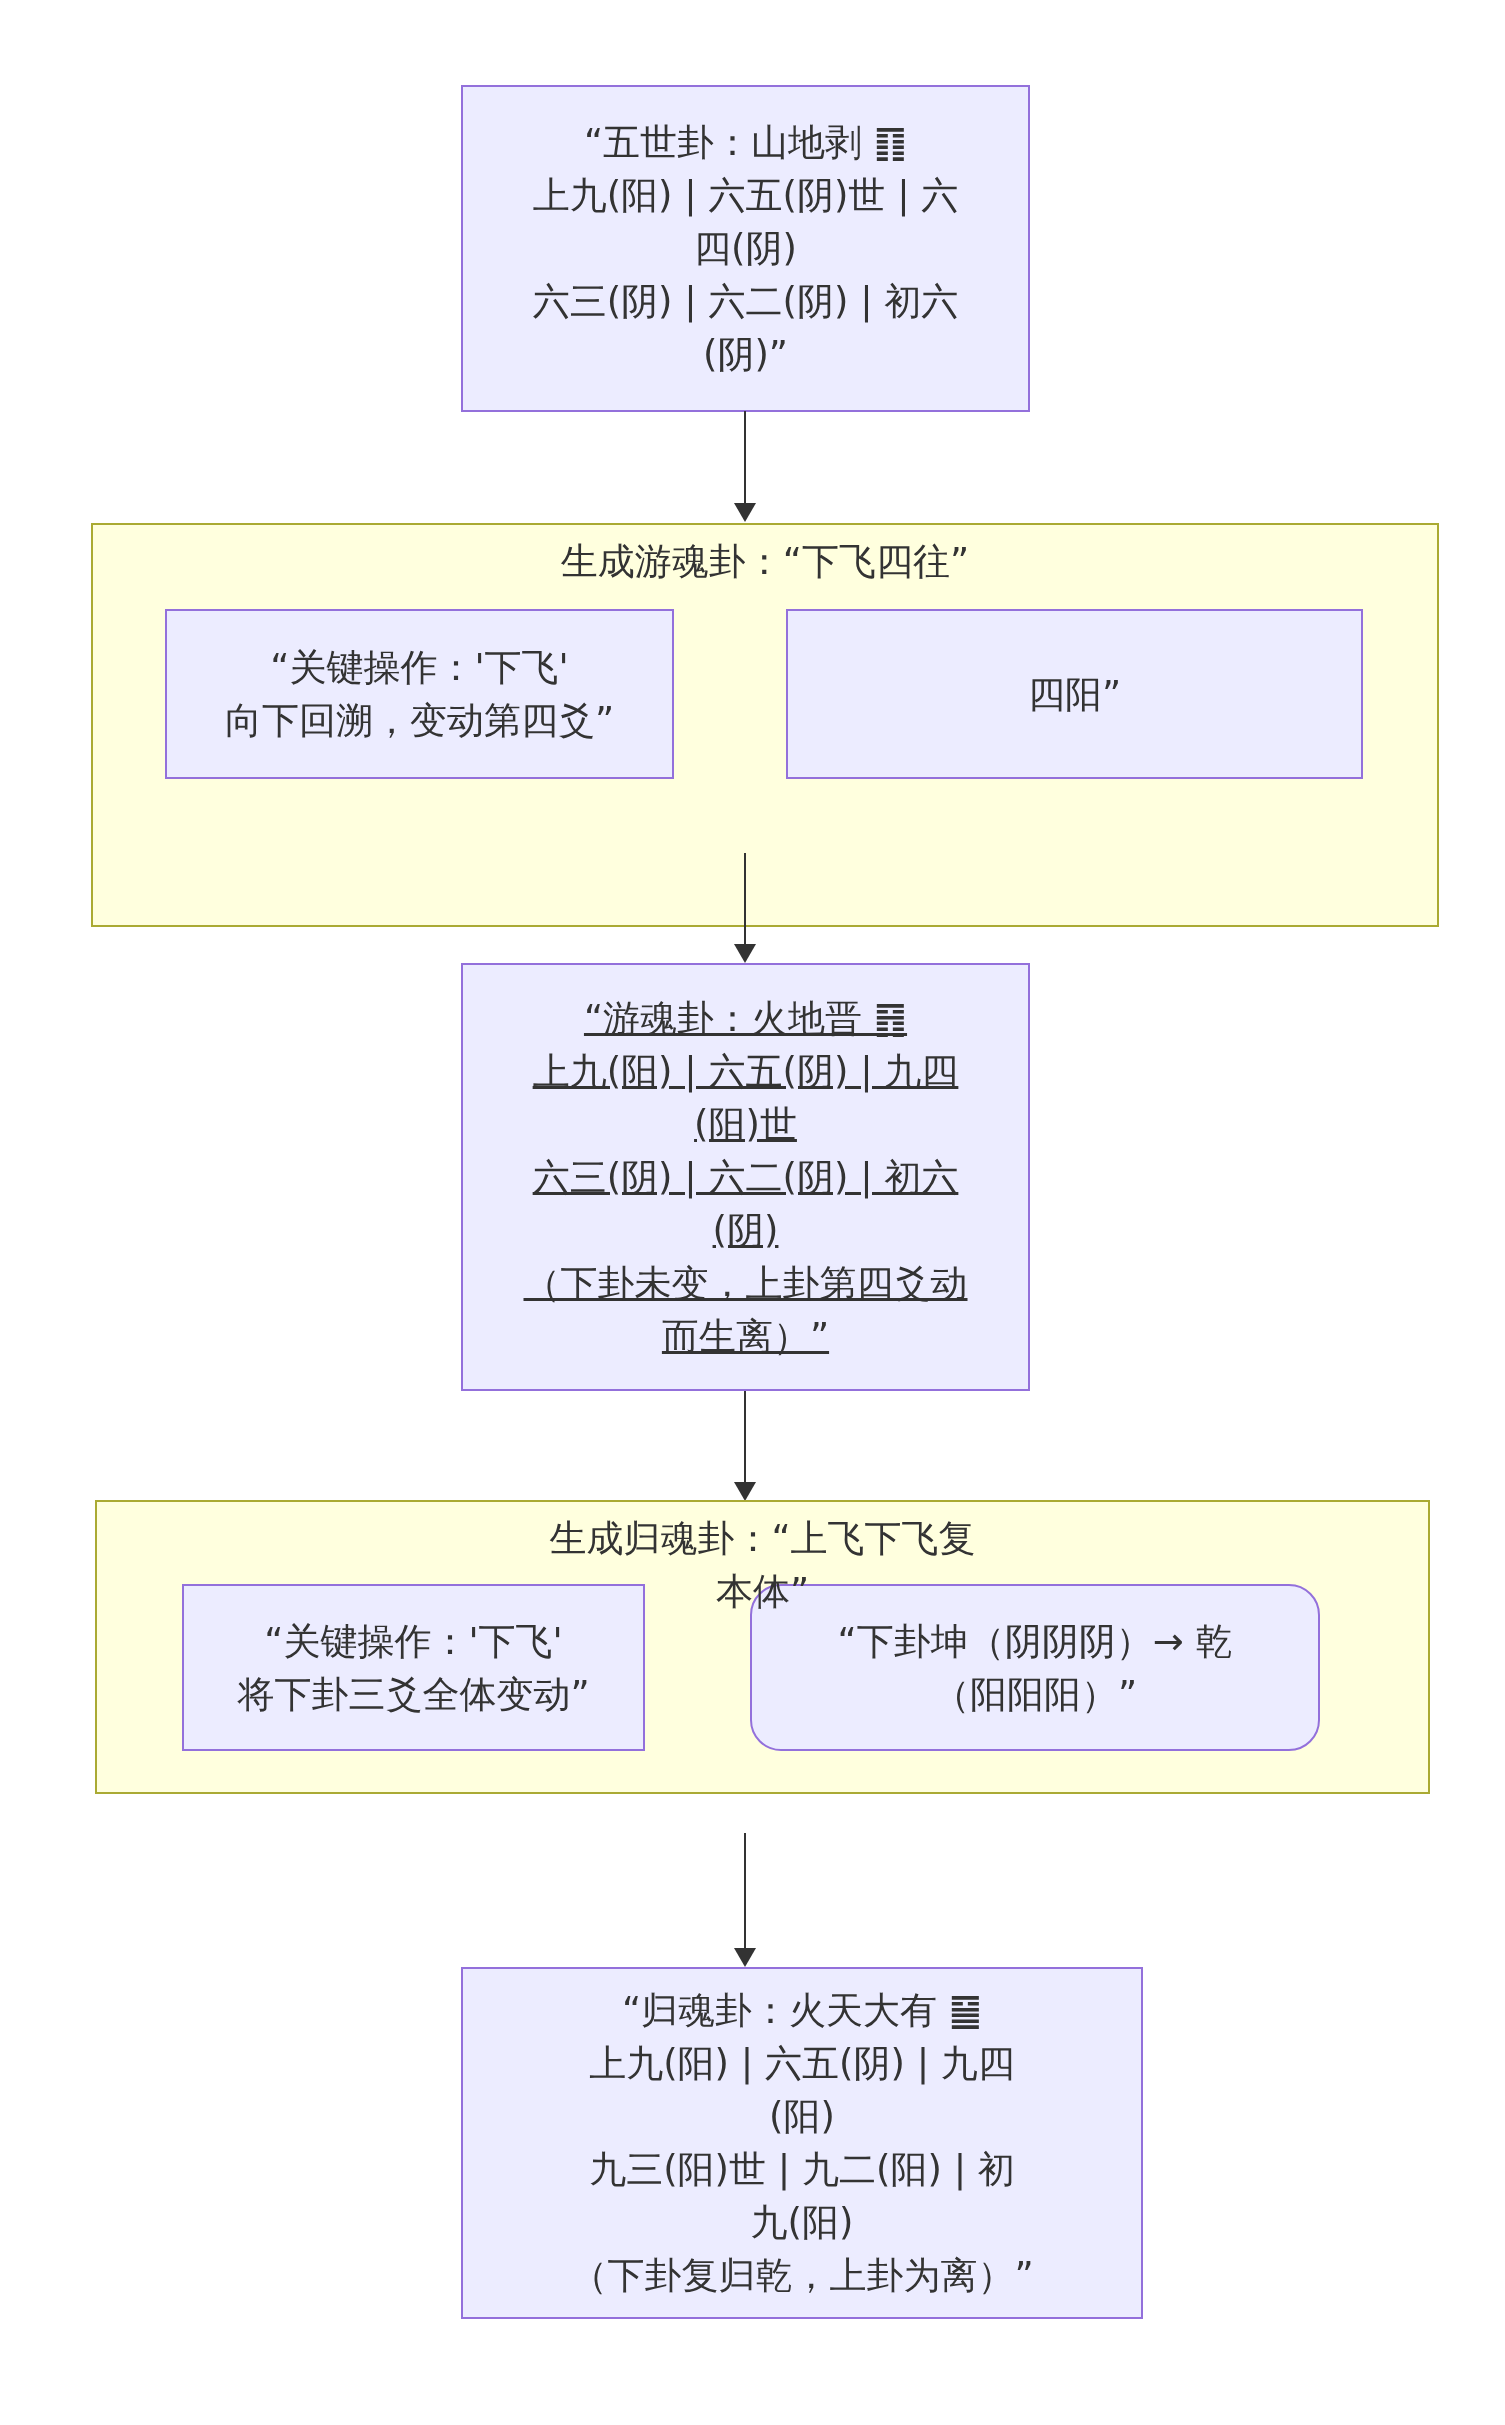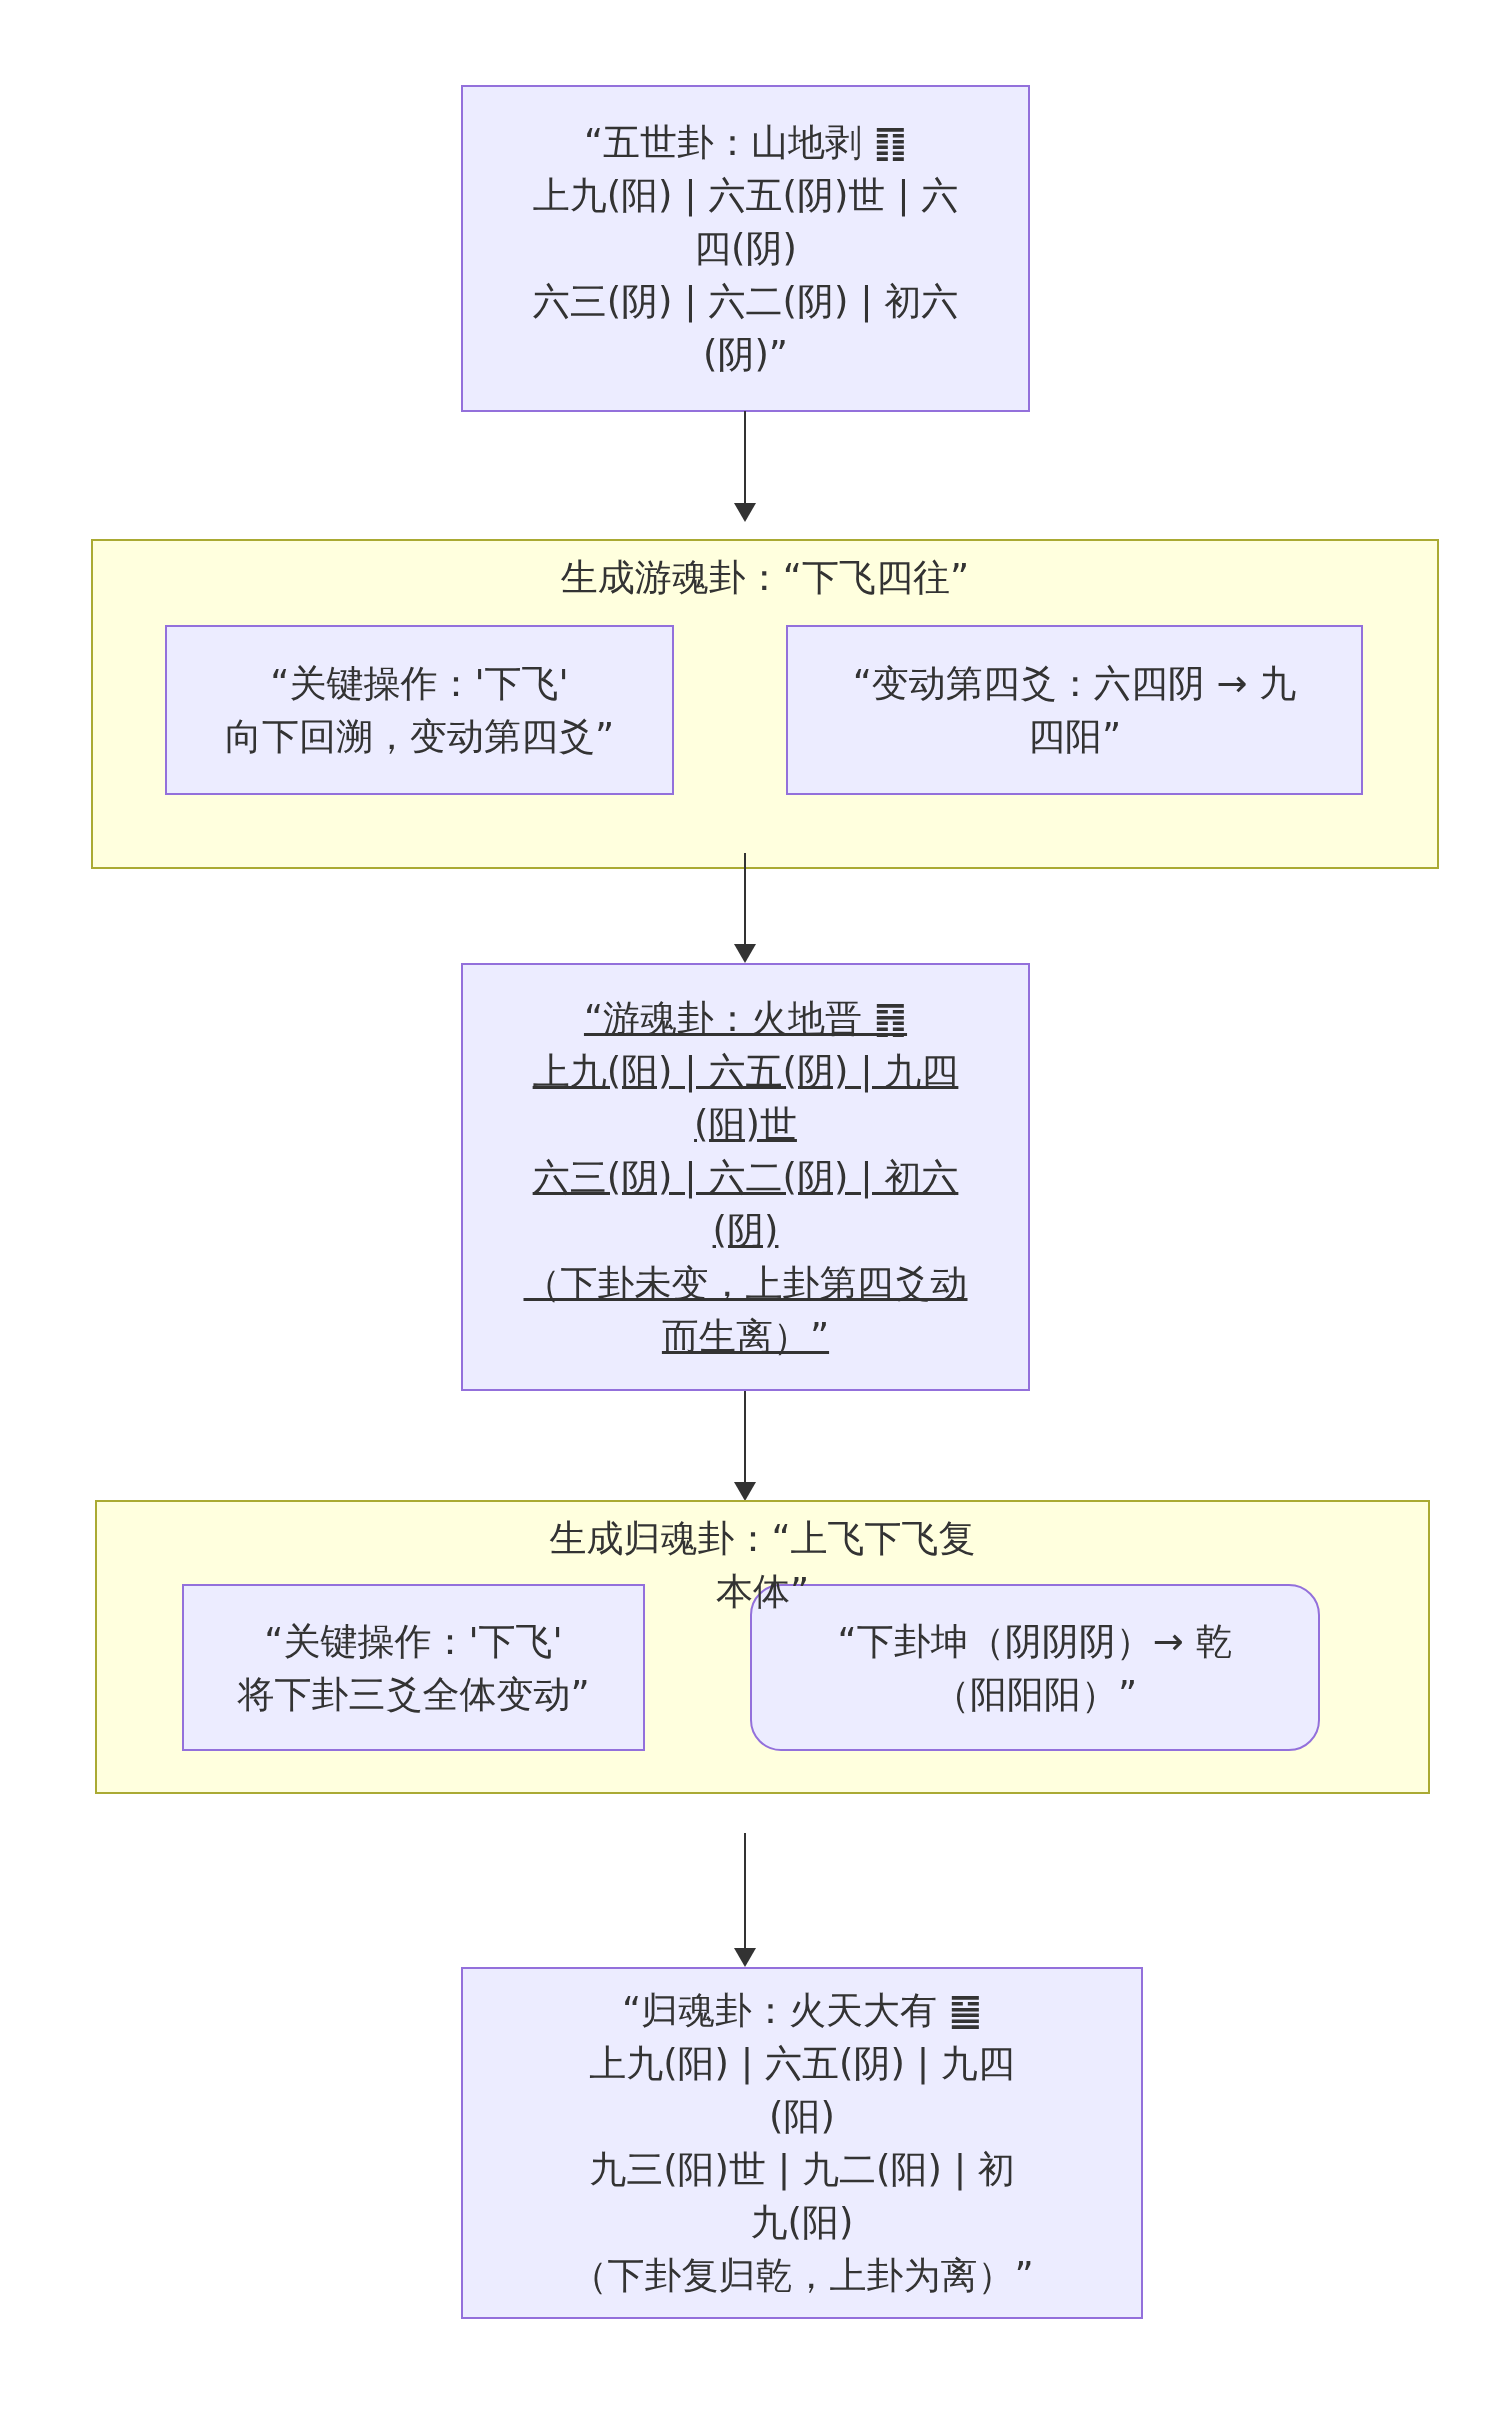--- a/index.html
+++ b/index.html
@@ -90,30 +90,29 @@
     <div class="tline">四(阴)</div>
     <div class="tline">六三(阴) | 六二(阴) | 初六</div>
     <div class="tline">(阴)”</div>
   </div>
 
   <div class="arrow" style="left:734px; top:411px; height:111px;">
     <div class="shaft"></div>
     <div class="head"></div>
   </div>
 
-  <div class="cluster" style="left:91px; top:523px; width:1348px; height:330px;margin-top:16px;">
+  <div class="cluster" style="left:91px; top:523px; width:1348px; height:404px;">
     <div class="cluster-title" style="top:10.2px;">
       <div class="tline">生成游魂卦：“下飞四往”</div>
     </div>
     <div class="node" style="left:72px; top:84px; width:509px; height:170px;">
       <div class="tline">“关键操作：'下飞'</div>
       <div class="tline">向下回溯，变动第四爻”</div>
     </div>
     <div class="node" style="left:693px; top:84px; width:577px; height:170px;">
-      <div class="tline">“变动第四爻：六四阴 → 九</div>
       <div class="tline">四阳”</div>
     </div>
   </div>
 
   <div class="arrow" style="left:734px; top:853px; height:110px;">
     <div class="shaft"></div>
     <div class="head"></div>
   </div>
 
   <div class="node" style="left:461px; top:963px; width:569px; height:428px;text-decoration:underline;">

